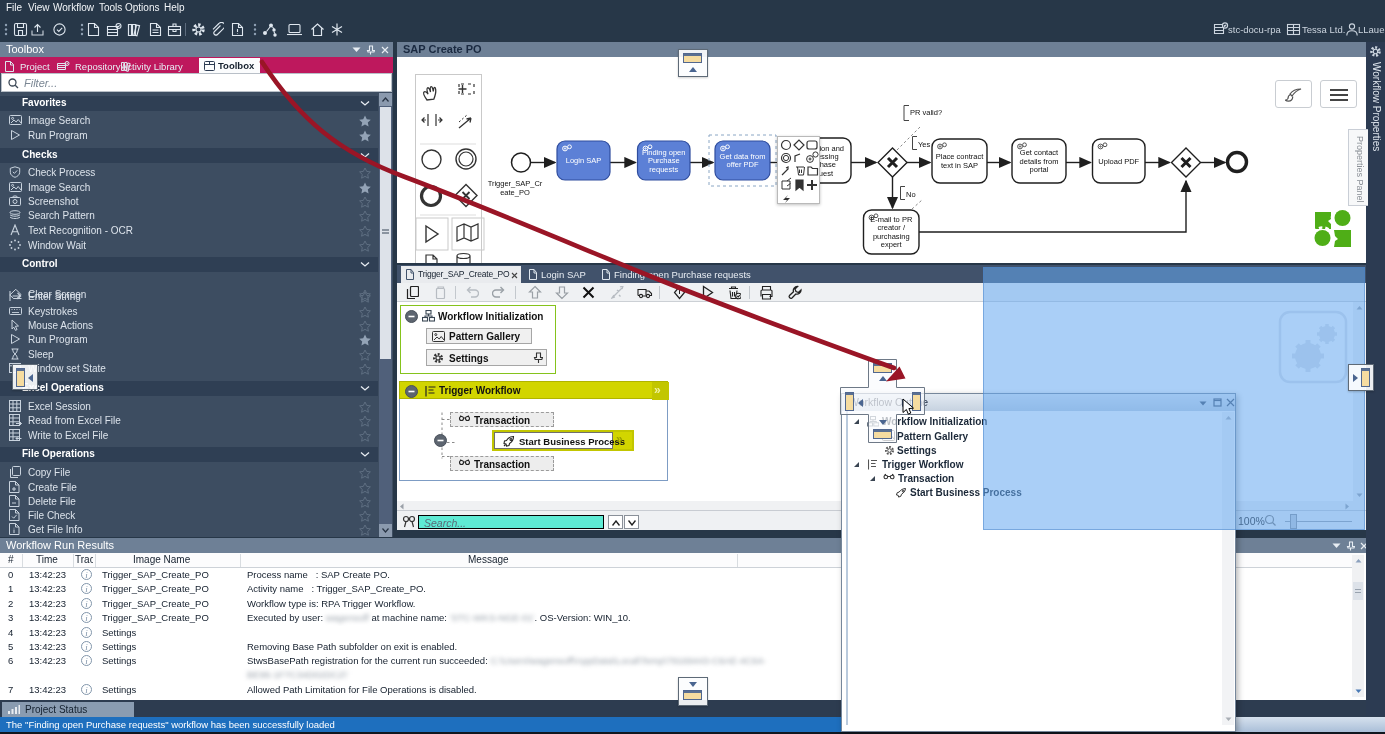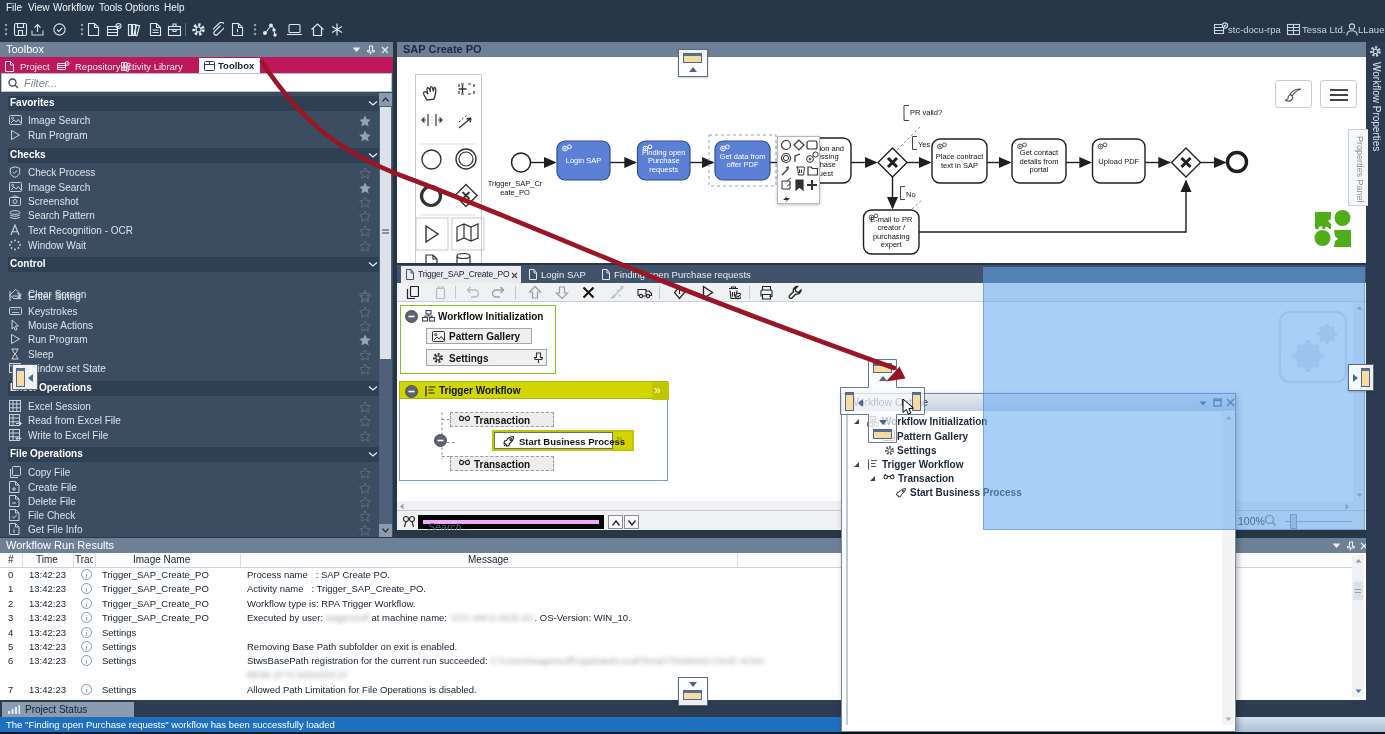--- a/index.html
+++ b/index.html
@@ -3,21 +3,21 @@
 *{margin:0;padding:0;box-sizing:border-box}
 html,body{width:1385px;height:734px;overflow:hidden}
 body{background:#273748;font-family:"Liberation Sans",sans-serif;position:relative}
 .a{position:absolute}
 .cap{background:#6e8096;color:#fff;font-size:11px;line-height:15px;padding-left:6px}
 svg{display:block}
 .row{position:absolute;left:0;width:378px;height:14.4px;color:#dce3eb;font-size:10px;line-height:14px}
 .row svg{position:absolute;left:9px;top:1px}
 .row span{position:absolute;left:28px;top:0.5px;white-space:nowrap}
 .row .st{left:auto;right:7px;top:1.5px}
-.sh{position:absolute;left:8px;width:378px;height:14.5px;background:#2f3f54;color:#fff;font-weight:bold;font-size:10px;line-height:14.5px;padding-left:2px}
+.sh{position:absolute;left:0;width:378px;height:14.5px;background:#2f3f54;color:#fff;font-weight:bold;font-size:10px;line-height:14.5px;padding-left:22px}
 .sh svg{position:absolute;right:8px;top:4px}
 .tab{position:absolute;top:1px;height:16px;color:#e7edf4;font-size:11px;line-height:16px}
 .tw{white-space:nowrap}
 .bt{position:absolute;background:#fff;border:1px solid #c9cdd2;border-radius:3px}
 .trow{position:absolute;left:0;width:1364px;font-size:9.5px;color:#141f2d;background:#fff}
 .trow .n{position:absolute;left:8px;top:1px}
 .trow .t{position:absolute;left:29px;top:1px}
 .trow .an{position:absolute;left:102px;top:1px}
 .trow .ms{position:absolute;left:247px;top:1px;white-space:nowrap}
 .ii{position:absolute;left:81px;top:1px;width:11px;height:11px;border:1px solid #8296ab;border-radius:50%;color:#8296ab;font-size:9px;line-height:11px;text-align:center;font-style:italic;font-family:"Liberation Serif",serif}
@@ -717,21 +717,21 @@
       <svg class="a" style="left:948px;top:1.5px" width="5" height="7">
         <path d="M0.5 0.5L4 3.5l-3.5 3" fill="#9aa0a8"></path>
       </svg>
     </div>
 <div class="a" style="left:0;top:245px;width:969px;height:20px;background:#eff1f3;border-top:1px solid #c8ccd2">
       <svg class="a" style="left:5px;top:3px" width="15" height="15" fill="none" stroke="#333" stroke-width="1.2">
         <circle cx="4" cy="5" r="2.5"></circle>
         <circle cx="10" cy="5" r="2.5"></circle>
         <path d="M6.5 5h1M4 7.5L2.5 13M10 7.5l1.5 5.5"></path>
       </svg>
-      <div class="a" style="left:21px;top:4px;width:186px;height:14px;background:#f0abfc;border:5px solid #000000">
+      <div class="a" style="left:21px;top:4px;width:186px;height:14px;background:#5eead4;border:1px solid #000000">
         <span style="position:absolute;left:5px;top:1px;font-size:10.5px;font-style:italic;color:#5b6districts77;color:#5b6a77">Search...</span>
       </div>
       <div class="a" style="left:211px;top:4px;width:15px;height:14px;background:#fff;border:1px solid #8a9099">
         <svg style="margin:4px 0 0 3px" width="8" height="6">
           <path d="M0.5 5.5L4 1l3.5 4.5" fill="none" stroke="#222" stroke-width="1.4"></path>
         </svg>
       </div>
       <div class="a" style="left:227px;top:4px;width:15px;height:14px;background:#fff;border:1px solid #8a9099">
         <svg style="margin:4px 0 0 3px" width="8" height="6">
           <path d="M0.5 0.5L4 5l3.5-4.5" fill="none" stroke="#222" stroke-width="1.4"></path>

